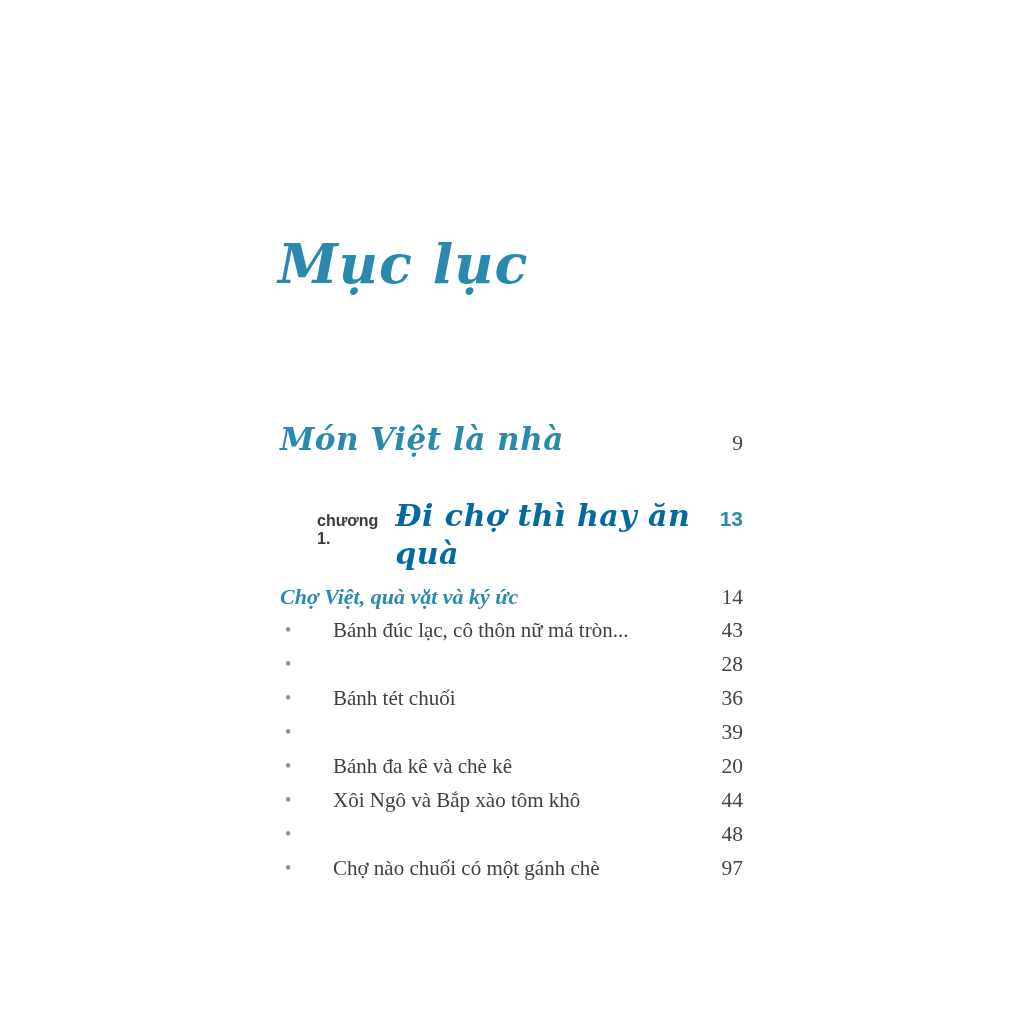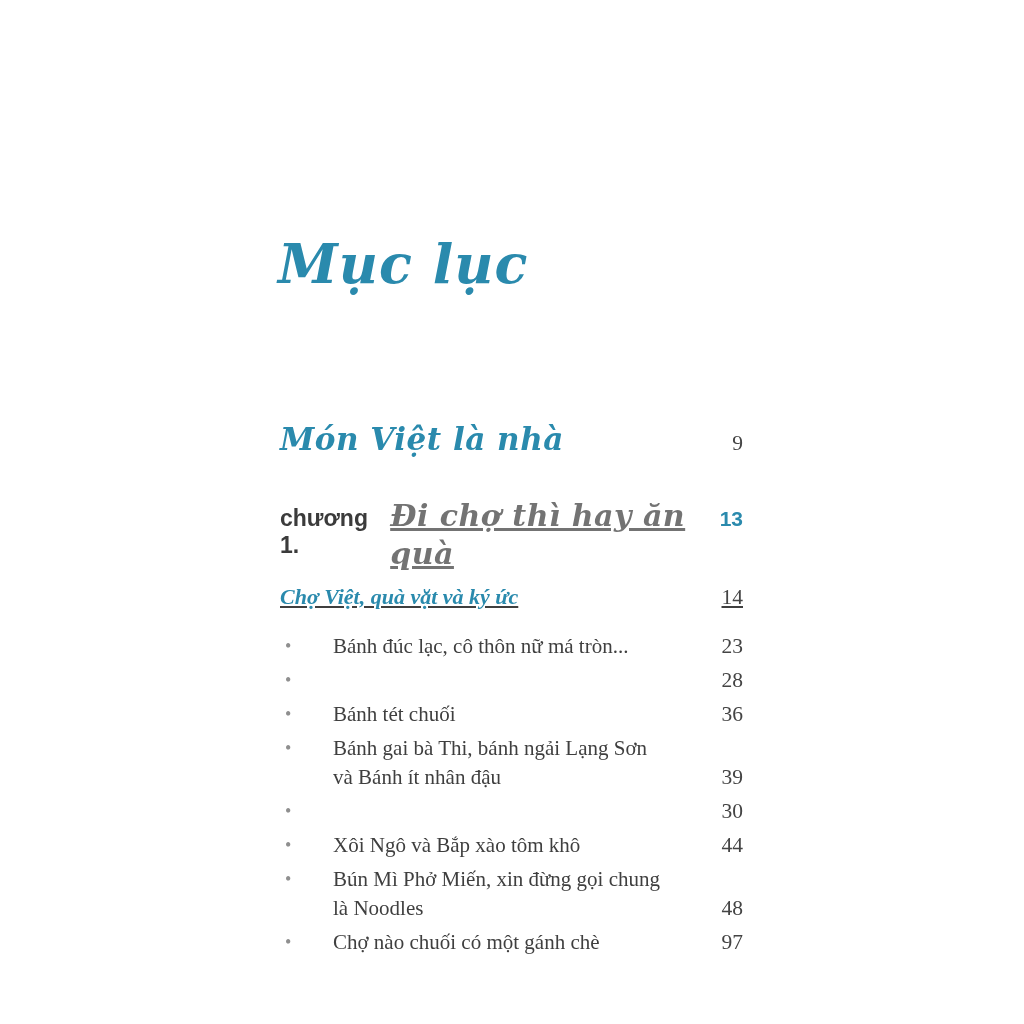--- a/index.html
+++ b/index.html
@@ -33,32 +33,33 @@
     font-family:"DejaVu Serif", serif;
     font-style:italic; font-weight:600;
     font-size:31px; line-height:38px;
     color:#2a8aad; letter-spacing:0.5px;
   }
 
   
   .chapter-row { align-items:baseline; margin-bottom:10px; }
   .chapter-prefix {
     font-family:"Liberation Sans", sans-serif;
-    font-weight:700; font-size:23px; color:#3b3b3b;
+    font-weight:700; font-size:16px; color:#3b3b3b;
     margin-right:9px;
+    margin-left:37px;
   }
   .chapter-title {
     font-family:"DejaVu Serif", serif;
     font-style:italic; font-weight:600;
     font-size:30px; line-height:38px;
-    color:#737373; letter-spacing:0.5px;text-decoration:underline;
+    color:#0369a1; letter-spacing:0.5px;
   }
 
   
-  .section-row { align-items:baseline; margin-bottom:20px;text-decoration:underline; }
+  .section-row { align-items:baseline; margin-bottom:4px; }
   .section-title {
     font-weight:700; font-style:italic;
     font-size:22px; line-height:28px;
     color:#2a8aad;
   }
 
   
   .item-row { margin-bottom:5px; }
   .bullet {
     align-self:flex-start;
@@ -108,56 +109,53 @@
     </div>
 
     <div class="row section-row">
       <span class="section-title">Chợ Việt, quà vặt và ký ức</span>
       <span class="pagenum">14</span>
     </div>
 
     <div class="row item-row">
       <span class="bullet">•</span>
       <span class="item-label">Bánh đúc lạc, cô thôn nữ má tròn...</span>
-      <span class="pagenum">23</span>
+      <span class="pagenum">43</span>
     </div>
 
     <div class="row item-row">
       <span class="bullet">•</span>
       <span class="pagenum">28</span>
     </div>
 
     <div class="row item-row">
       <span class="bullet">•</span>
       <span class="item-label">Bánh tét chuối</span>
       <span class="pagenum">36</span>
     </div>
 
     <div class="row item-row">
       <span class="bullet">•</span>
-      <span class="item-label">Bánh gai bà Thi, bánh ngải Lạng Sơn
-và Bánh ít nhân đậu</span>
       <span class="pagenum">39</span>
     </div>
 
     <div class="row item-row">
       <span class="bullet">•</span>
-      <span class="pagenum">30</span>
+      <span class="item-label">Bánh đa kê và chè kê</span>
+      <span class="pagenum">20</span>
     </div>
 
     <div class="row item-row">
       <span class="bullet">•</span>
       <span class="item-label">Xôi Ngô và Bắp xào tôm khô</span>
       <span class="pagenum">44</span>
     </div>
 
     <div class="row item-row">
       <span class="bullet">•</span>
-      <span class="item-label">Bún Mì Phở Miến, xin đừng gọi chung
-là Noodles</span>
       <span class="pagenum">48</span>
     </div>
 
     <div class="row item-row">
       <span class="bullet">•</span>
       <span class="item-label">Chợ nào chuối có một gánh chè</span>
       <span class="pagenum">97</span>
     </div>
 
   </div>

